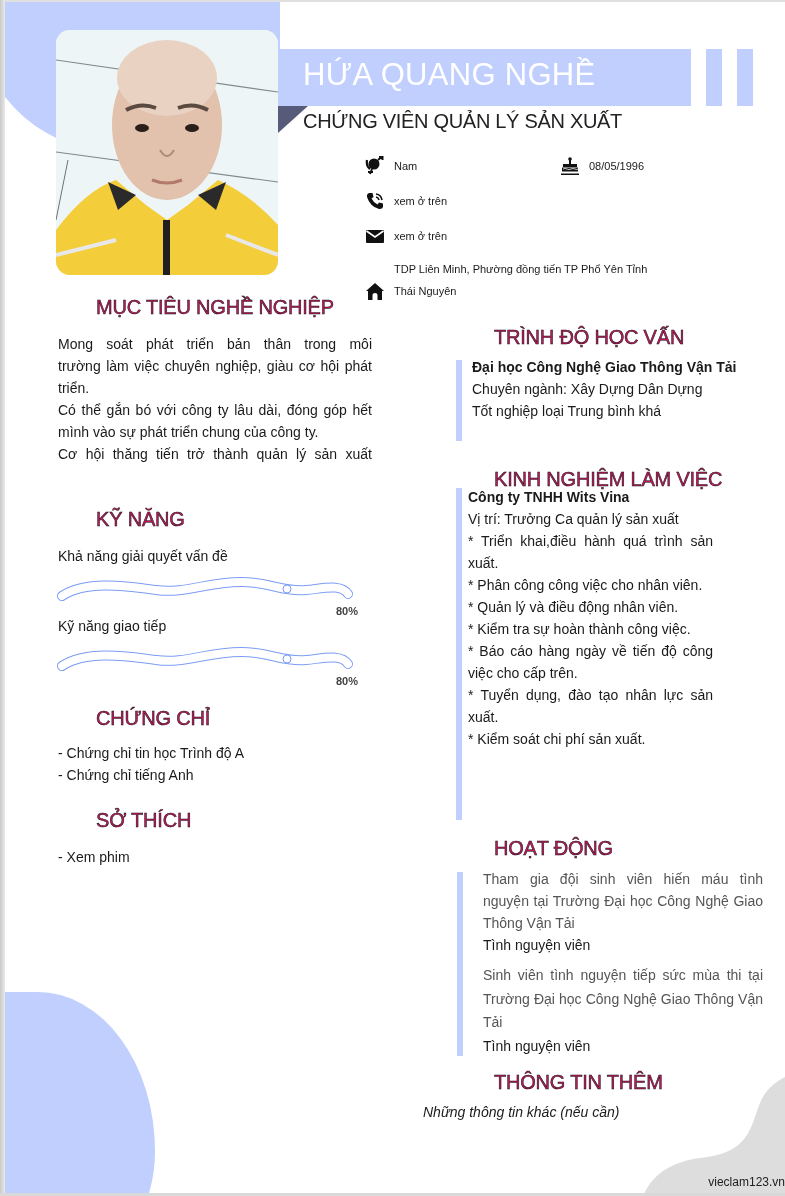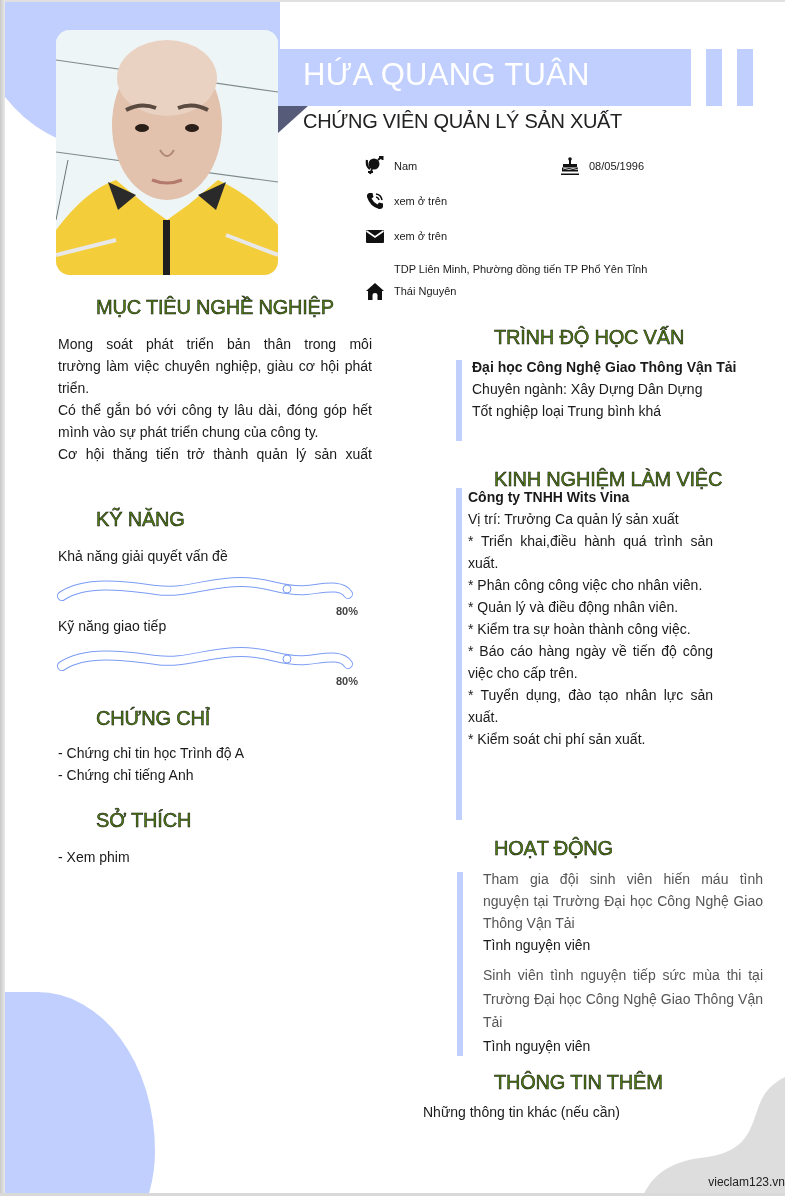--- a/index.html
+++ b/index.html
@@ -22,21 +22,21 @@
   .banner-bar1 { position:absolute; left:706px; top:49px; width:16px; height:57px; background:#c0cffd; }
   .banner-bar2 { position:absolute; left:737px; top:49px; width:16px; height:57px; background:#c0cffd; }
   .name { position:absolute; left:303px; top:57px; font-size:31px; color:#ffffff; letter-spacing:0.3px; white-space:nowrap; }
   .tri { position:absolute; left:278px; top:106px; width:0; height:0; border-top:27px solid #575b7a; border-right:30px solid transparent; }
   .job { position:absolute; left:303px; top:110px; font-size:20px; color:#222; white-space:nowrap; letter-spacing:-0.3px; }
 
   .info-row { position:absolute; display:flex; align-items:flex-end; font-size:11px; color:#1a1a1a; line-height:22px; }
   .info-row .ic { width:22px; height:22px; margin-right:8px; display:flex; align-items:center; justify-content:center; flex:none; }
   .info-row .ic svg { width:20px; height:20px; }
 
-  .h2 { position:absolute; font-size:20px; font-weight:normal; color:#4d7c0f; letter-spacing:-0.2px; white-space:nowrap; -webkit-text-stroke:0.5px #111; }
+  .h2 { position:absolute; font-size:20px; font-weight:normal; color:#be185d; letter-spacing:-0.2px; white-space:nowrap; -webkit-text-stroke:0.5px #111; }
 
   .para { position:absolute; font-size:14px; line-height:22px; color:#1a1a1a; text-align:justify; }
   .para p { margin:0; }
   .para .jl { text-align-last:justify; }
 
   .skill-label { position:absolute; left:58px; font-size:14px; color:#1a1a1a; }
   .skill-wave { position:absolute; left:56px; width:300px; height:32px; }
   .skill-pct { position:absolute; font-size:11px; font-weight:bold; color:#444; }
 
   .accent { position:absolute; width:6px; background:#c0cffd; }
@@ -80,21 +80,21 @@
       <path d="M170,152 L160,180 L142,165 Z" fill="#2a2a2a"></path>
       <rect x="107" y="190" width="7" height="55" fill="#1f1f1f"></rect>
       <path d="M0,225 L60,210" stroke="#e8e8e8" stroke-width="4"></path>
       <path d="M170,205 L222,225" stroke="#e8e8e8" stroke-width="4"></path>
     </svg>
   </div>
 
   <div class="banner"></div>
   <div class="banner-bar1"></div>
   <div class="banner-bar2"></div>
-  <div class="name">HỨA QUANG TUÂN</div>
+  <div class="name">HỨA QUANG NGHỀ</div>
   <div class="tri"></div>
   <div class="job">CHỨNG VIÊN QUẢN LÝ SẢN XUẤT</div>
 
   <div class="info-row" style="left:364px; top:155px;">
     <span class="ic">
       <svg viewBox="0 0 20 20">
           <circle cx="9" cy="8" r="5.5" fill="#111"></circle>
           <path d="M13,4 L17,0.5 M14,0.5 L17.5,0.5 L17.5,4" stroke="#111" stroke-width="2" fill="none"></path>
           <path d="M7,13 L5,18 M3,16 L8,16" stroke="#111" stroke-width="2" fill="none"></path>
           <path d="M2,4 Q1,10 5,13" stroke="#111" stroke-width="2.2" fill="none"></path>
@@ -219,19 +219,19 @@
     <p>Tình nguyện viên</p>
   </div>
   <div class="para" style="left:483px; top:964px; width:280px; line-height:23.5px;">
     <p class="jl act-desc">Sinh viên tình nguyện tiếp sức mùa thi tại</p>
     <p class="jl act-desc">Trường Đại học Công Nghệ Giao Thông Vận</p>
     <p class="act-desc">Tải</p>
     <p>Tình nguyện viên</p>
   </div>
 
   <div class="h2" style="left:494px; top:1071px;">THÔNG TIN THÊM</div>
-  <div class="para" style="left:423px; top:1101px; width:300px;">
+  <div class="para" style="left:423px; top:1101px; width:300px;font-style:italic;">
     <p>Những thông tin khác (nếu cần)</p>
   </div>
 
   <div class="watermark">vieclam123.vn</div>
   <div class="edge-bottom"></div>
 </div>
 
 </body></html>

